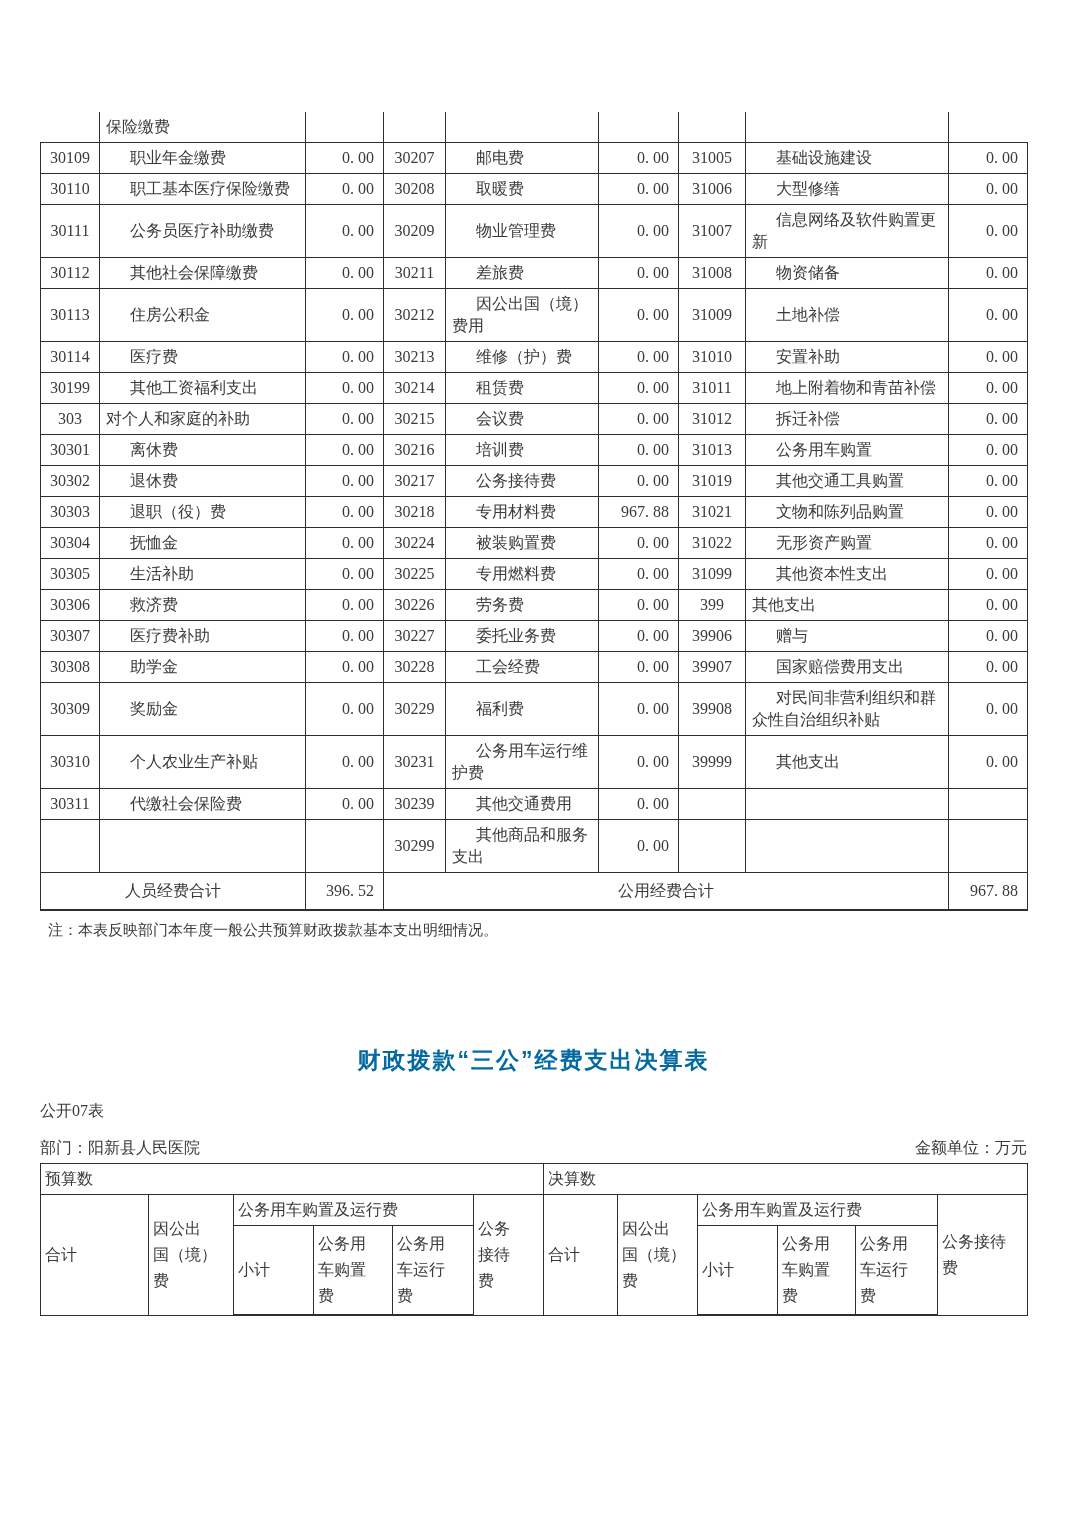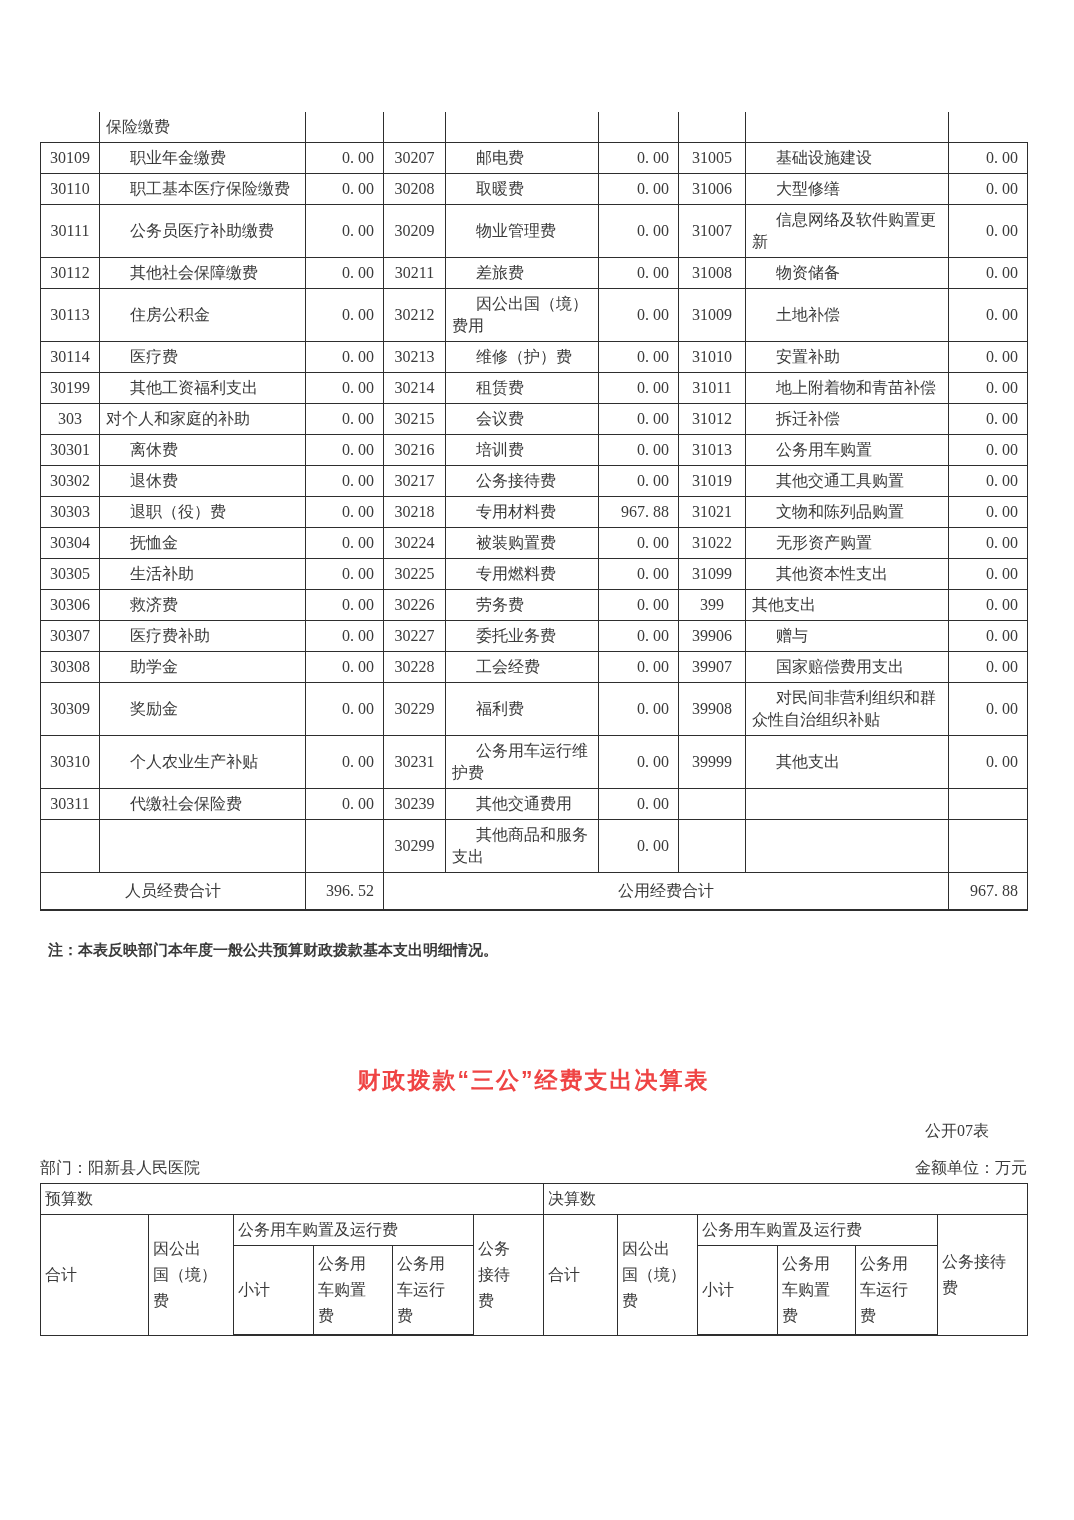--- a/index.html
+++ b/index.html
@@ -24,28 +24,28 @@
   #basic tr.partial td:first-child { border-left:none; }
   #basic tr.partial td:last-child  { border-right:none; }
   #basic td.code { text-align:center; padding-left:2px; padding-right:2px; }
   #basic td.name { text-align:left; }
   #basic td.name.sub { text-indent:24px; }
   #basic td.amt  { text-align:right; padding-right:9px; }
   #basic tr.totals td { border-bottom:2px solid #2e2e2e; padding-top:7px; padding-bottom:7px; }
   #basic td.total-label { text-align:center; }
 
   
-  .note { font-size:15px; line-height:22px; margin-top:28px; padding-left:8px;font-weight:bold; }
+  .note { font-size:15px; line-height:22px; margin-top:8px; padding-left:8px; }
   .report-title {
     margin-top:100px; text-align:center;
     font-family:"Liberation Sans","DejaVu Sans",sans-serif;
-    font-size:23px; font-weight:bold; letter-spacing:2px; color:#ef4444;
+    font-size:23px; font-weight:bold; letter-spacing:2px; color:#0369a1;
     line-height:38px;
   }
-  .table-code-line { margin-top:20px; text-align:right; padding-right:38px; font-size:16px; line-height:24px; }
+  .table-code-line { margin-top:20px; padding-right:38px; font-size:16px; line-height:24px; }
   .dept-line { margin-top:13px; margin-bottom:3px; display:flex; justify-content:space-between; font-size:16px; line-height:24px; }
 
   
   #three td {
     border:1px solid #2e2e2e;
     font-size:16px; line-height:26px;
     vertical-align:middle;
     padding:2px 4px; white-space:pre-line;
   }
   #three tr.t2-r1 td { height:26px; }

